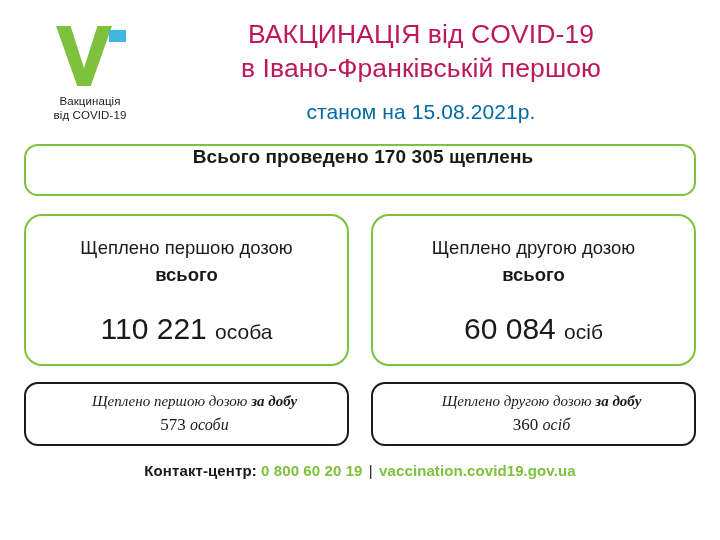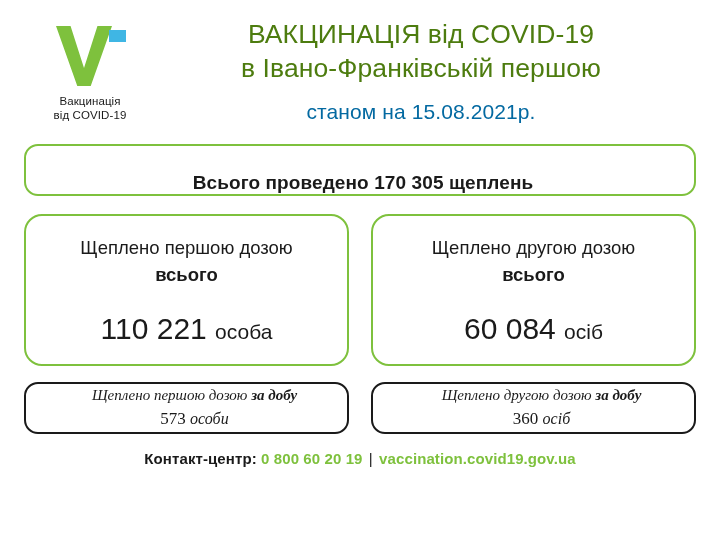--- a/index.html
+++ b/index.html
@@ -66,39 +66,39 @@
   }
   .titles {
     flex: 1 1 auto;
     text-align: center;
     padding-top: 4px;
     padding-right: 14px;
   }
   .title-main {
     font-size: 26.5px;
     line-height: 1.28;
-    color: #4d7c0f;
+    color: #be185d;
     font-weight: normal;
     letter-spacing: 0.1px;
   }
   .title-sub {
     font-size: 21px;
     margin-top: 14px;
     color: #0369a1;
     letter-spacing: 0.1px;
   }
 
   
   .total-box {
     margin: 20px 24px 0 24px;
     border: 2.5px solid #7ec13d;
     border-radius: 14px;
     height: 48px;
     display: flex;
-    align-items: flex-end;
+    align-items: flex-start;
     justify-content: center;
     font-size: 19px;
     font-weight: bold;
     letter-spacing: 0.1px;
     padding-left: 6px;
   }
 
   .row-main {
     display: flex;
     gap: 22px;
@@ -139,21 +139,21 @@
 
   .row-daily {
     display: flex;
     gap: 22px;
     margin: 16px 24px 0 24px;
   }
   .daily-box {
     flex: 1 1 0;
     border: 2px solid #1a1a1a;
     border-radius: 14px;
-    height: 52px;
+    height: 64px;
     box-sizing: border-box;
     display: flex;
     flex-direction: column;
     align-items: center;
     justify-content: center;
     font-family: "Liberation Serif", serif;
     padding-left: 16px;
   }
   .daily-label {
     font-size: 15px;

